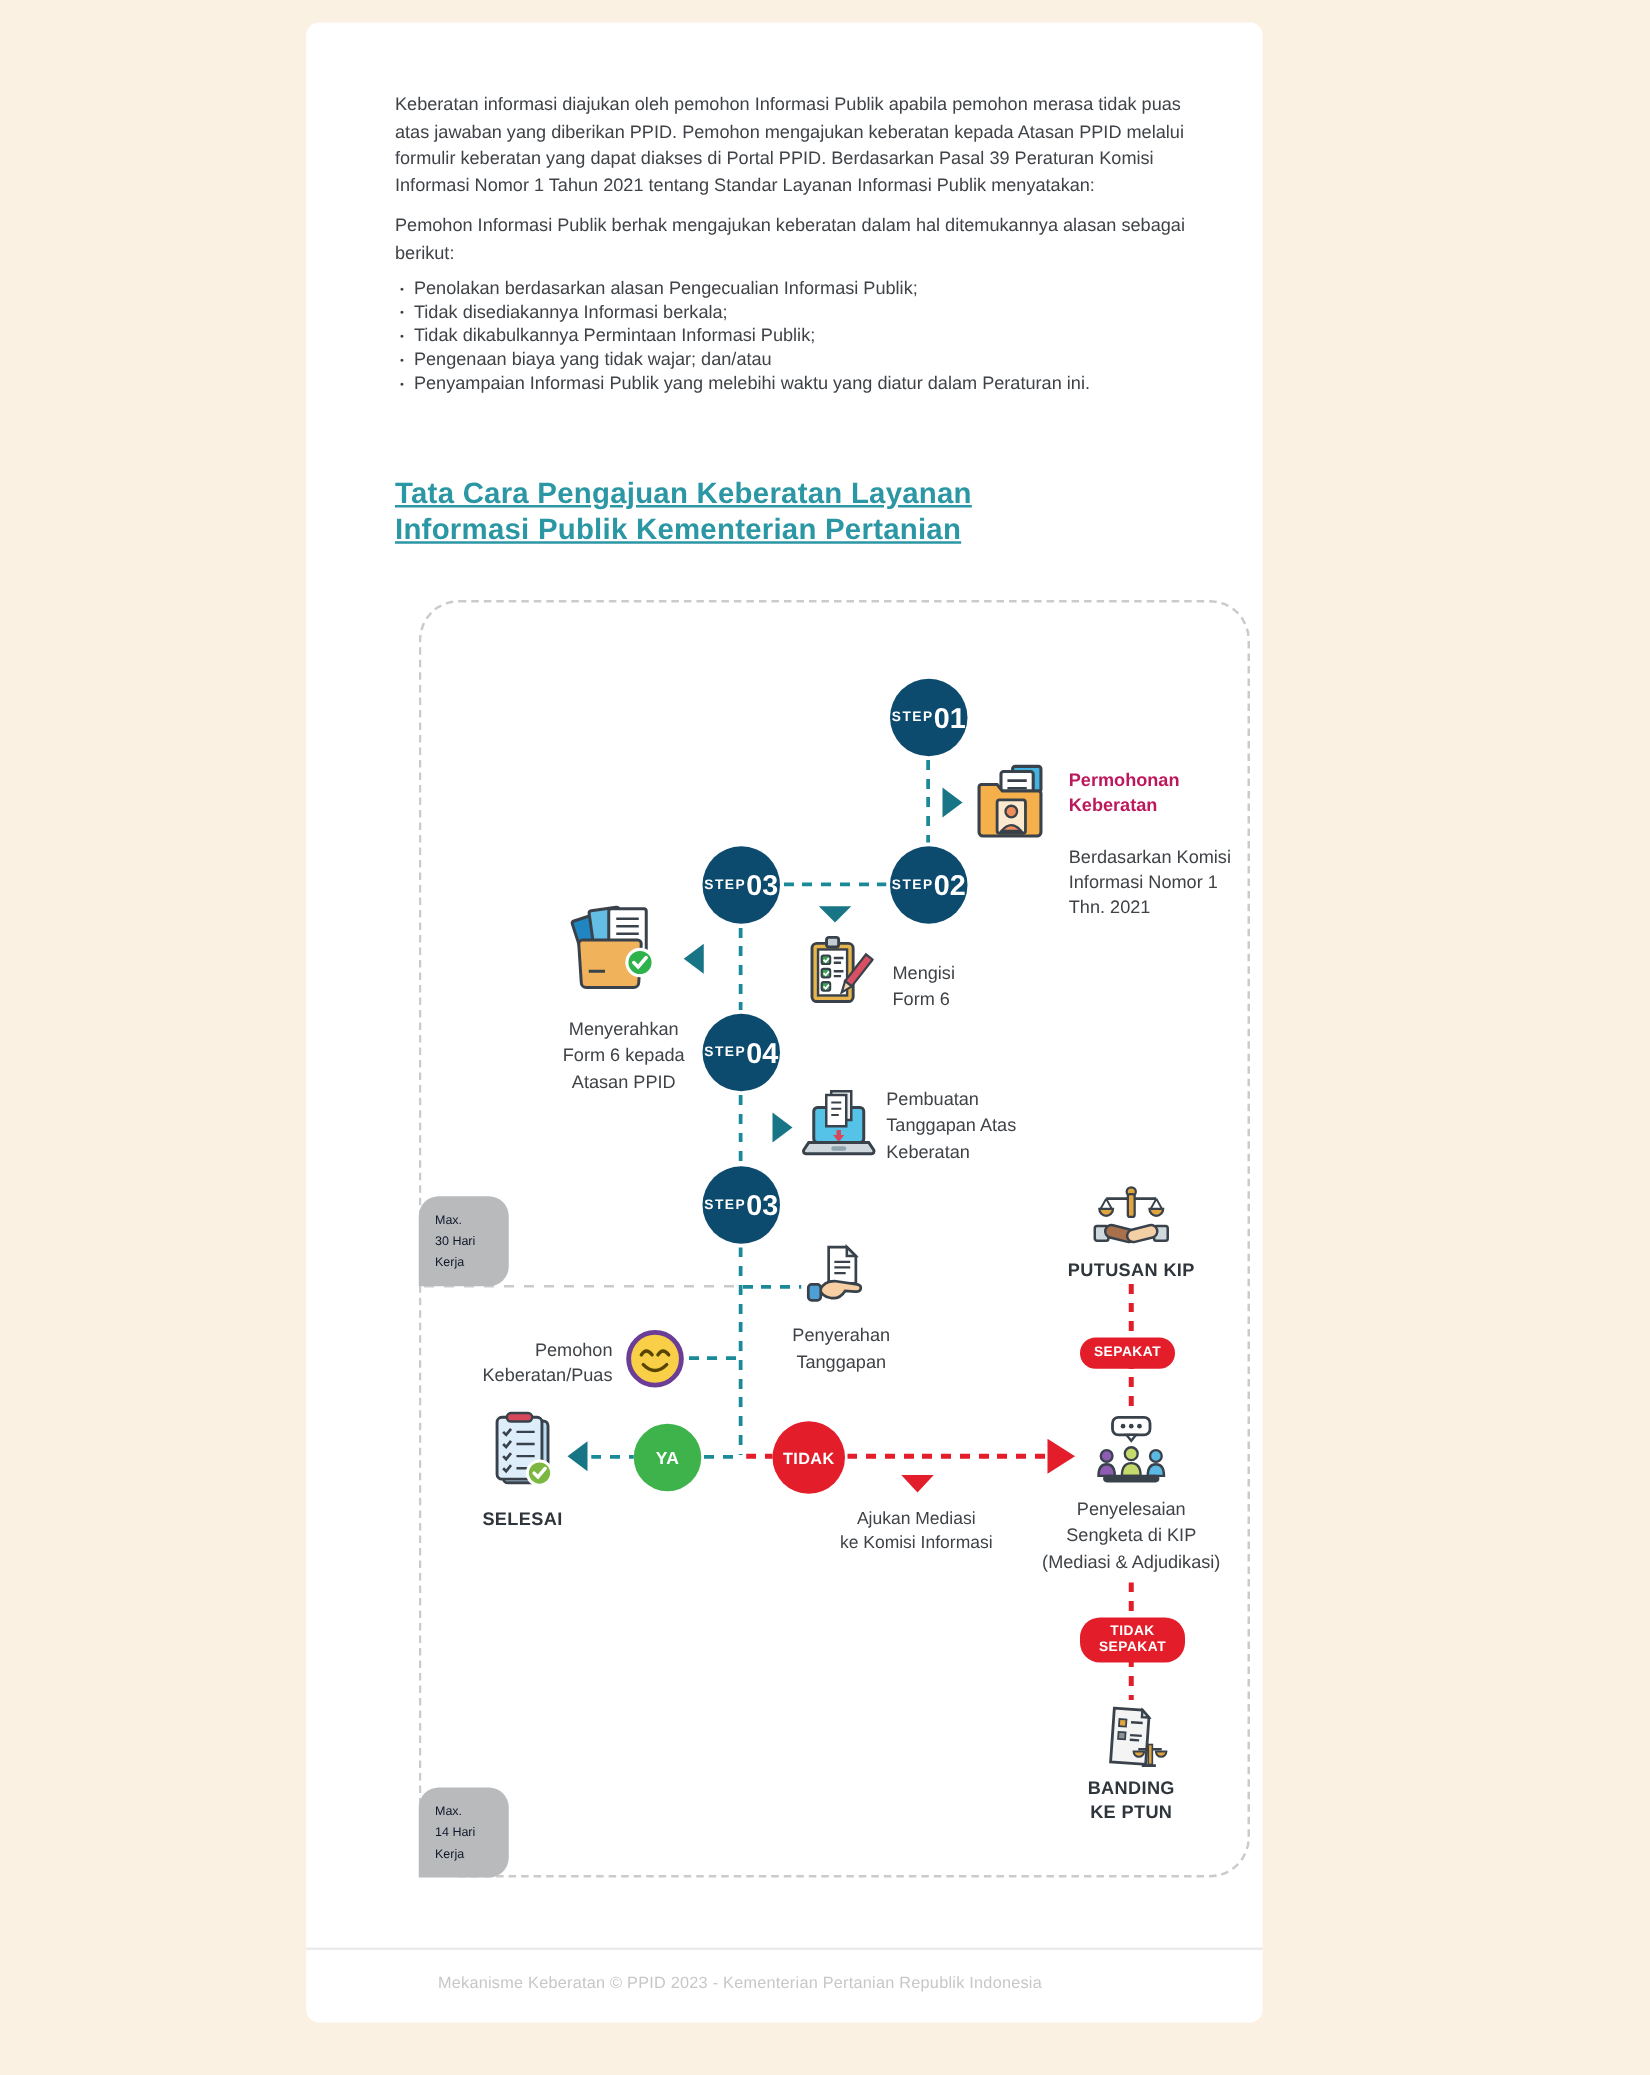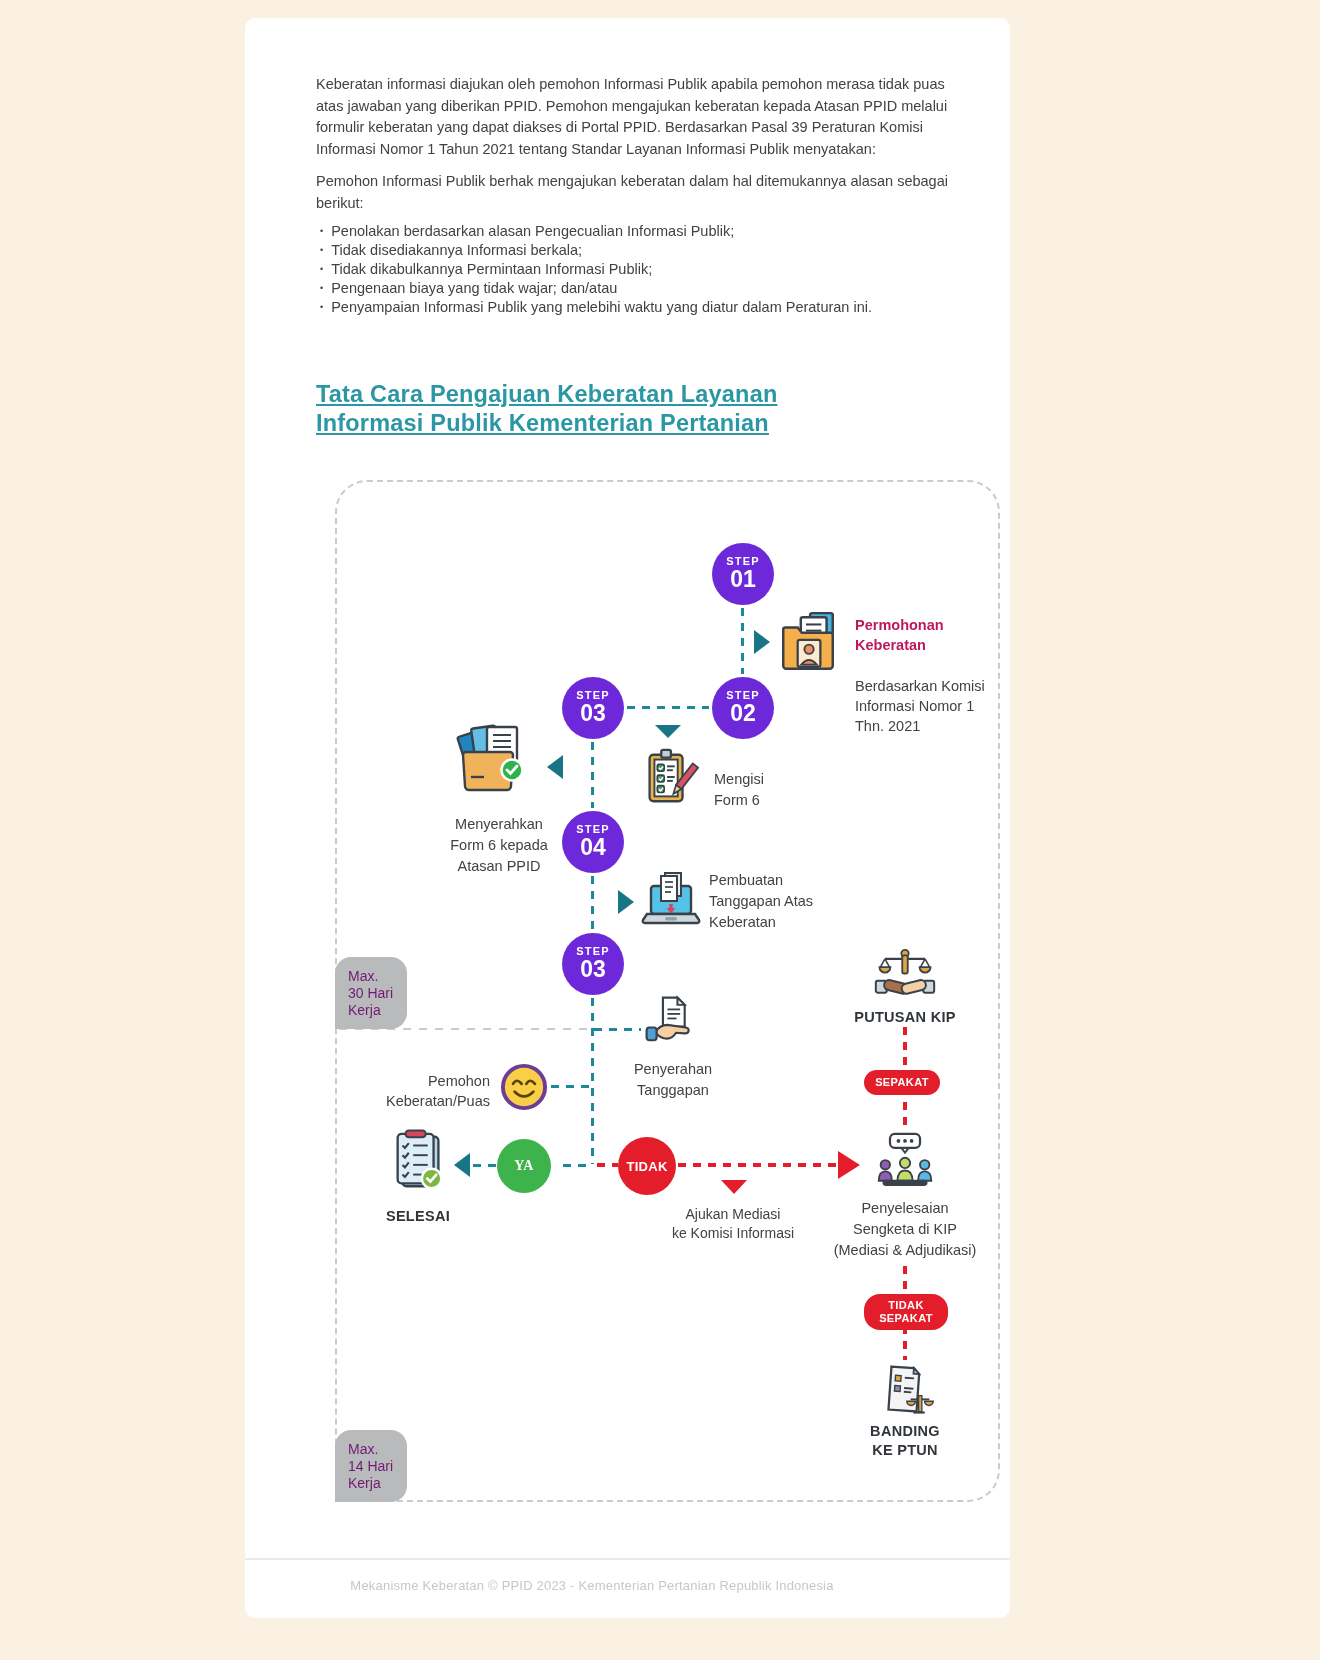--- a/index.html
+++ b/index.html
@@ -47,22 +47,22 @@
   .dash-h{position:absolute;height:3px;
     background:repeating-linear-gradient(90deg,var(--c) 0 8px,transparent 8px 15px);}
   .dash-v{position:absolute;width:3px;
     background:repeating-linear-gradient(180deg,var(--c) 0 8px,transparent 8px 15px);}
   .dash-h.gray{height:2px;background:repeating-linear-gradient(90deg,#cbcbcb 0 8px,transparent 8px 16px);}
   .teal{--c:#1b8a98;}
   .redl{--c:#e31e2a;height:4px;}
   .redv{--c:#e31e2a;width:4px;}
   .step{
     position:absolute;width:62px;height:62px;border-radius:50%;
-    background:#6d28d9;color:#fff;
-    display:flex;flex-direction:column;align-items:center;justify-content:center;
+    background:#0c4a6e;color:#fff;
+    display:flex;flex-direction:row;align-items:center;justify-content:center;
     font-weight:bold;
   }
   .step .s1{font-size:11px;letter-spacing:1.2px;line-height:1;}
   .step .s2{font-size:23px;line-height:1.05;}
   .tri{width:0;height:0;position:absolute;}
   .tri.r{border-top:12px solid transparent;border-bottom:12px solid transparent;border-left:16px solid #187585;}
   .tri.l{border-top:12px solid transparent;border-bottom:12px solid transparent;border-right:16px solid #187585;}
   .tri.d{border-left:13px solid transparent;border-right:13px solid transparent;border-top:13px solid #187585;}
   .tri.red.r{border-top:14px solid transparent;border-bottom:14px solid transparent;border-left:22px solid #e31e2a;}
   .tri.red.d{border-left:13px solid transparent;border-right:13px solid transparent;border-top:14px solid #e31e2a;}
@@ -73,22 +73,22 @@
   .decide.ya{width:54px;height:54px;background:#3eb34b;font-size:14px;}
   .decide.tidak{width:58px;height:58px;background:#e31e2a;font-size:13px;}
   .pill{
     position:absolute;background:#e31e2a;color:#fff;border-radius:16px;
     font-size:11px;font-weight:bold;letter-spacing:.4px;line-height:13px;
     display:flex;align-items:center;justify-content:center;text-align:center;
     white-space:pre-line;
   }
   .maxbadge{
     position:absolute;width:72px;height:72px;box-sizing:border-box;
-    background:#b9babc;color:#701a75;border-radius:16px 16px 16px 0;
-    padding:11px 0 0 13px;font-size:14px;line-height:17px;white-space:pre-line;
+    background:#b9babc;color:#0f172a;border-radius:16px 16px 16px 0;
+    padding:11px 0 0 13px;font-size:10px;line-height:17px;white-space:pre-line;
   }
   .cap{
     position:absolute;font-size:14.5px;line-height:21px;color:#3f4347;
     white-space:pre-line;
   }
   .cap.c{text-align:center;}
   .cap.rt{text-align:right;}
   .blabel{
     position:absolute;font-weight:bold;color:#2f353a;font-size:14.5px;
     letter-spacing:.3px;text-align:center;white-space:pre-line;line-height:19px;
@@ -265,21 +265,21 @@
       <svg width="50" height="50" viewBox="0 0 64 64">
         <circle cx="32" cy="32" r="27" fill="#f8cf47" stroke="#6b3d96" stroke-width="5"></circle>
         <path d="M18 28 q5 -8 11 0" fill="none" stroke="#574400" stroke-width="3.5" stroke-linecap="round"></path>
         <path d="M35 28 q5 -8 11 0" fill="none" stroke="#574400" stroke-width="3.5" stroke-linecap="round"></path>
         <path d="M20 38 q12 12 24 0" fill="none" stroke="#574400" stroke-width="3.5" stroke-linecap="round"></path>
       </svg>
     </div>
     <div class="cap rt" style="left:23px;top:589px;width:130px;line-height:20px;">Pemohon
 Keberatan/Puas</div>
 
-    <div class="decide ya" style="left:160px;top:657px;font-family:Liberation Serif, serif;">YA</div>
+    <div class="decide ya" style="left:170px;top:657px;">YA</div>
     <div class="decide tidak" style="left:281px;top:655px;">TIDAK</div>
 
     <div class="abs" style="left:49px;top:646px;">
       <svg width="66" height="66" viewBox="0 0 68 68">
         <rect x="17" y="9" width="37" height="51" rx="4" fill="#b9d9ee" stroke="#39424b" stroke-width="2.4"></rect>
         <rect x="12" y="6" width="37" height="51" rx="4" fill="#ddeefa" stroke="#39424b" stroke-width="2.4"></rect>
         <rect x="20" y="2.5" width="21" height="7" rx="3.5" fill="#d6475a" stroke="#39424b" stroke-width="2"></rect>
         <path d="M17 18 l2.5 2.5 4 -5" stroke="#39424b" stroke-width="2.2" fill="none"></path>
         <line x1="28" y1="18" x2="43" y2="18" stroke="#39424b" stroke-width="2"></line>
         <path d="M17 28 l2.5 2.5 4 -5" stroke="#39424b" stroke-width="2.2" fill="none"></path>

